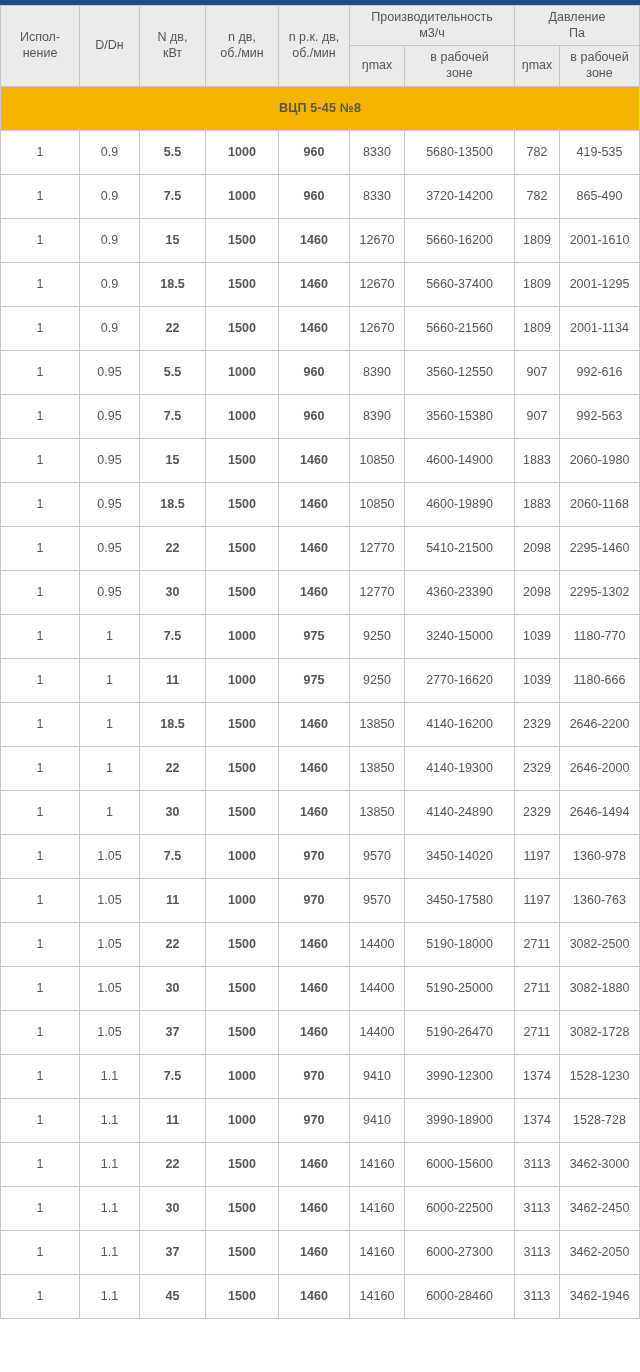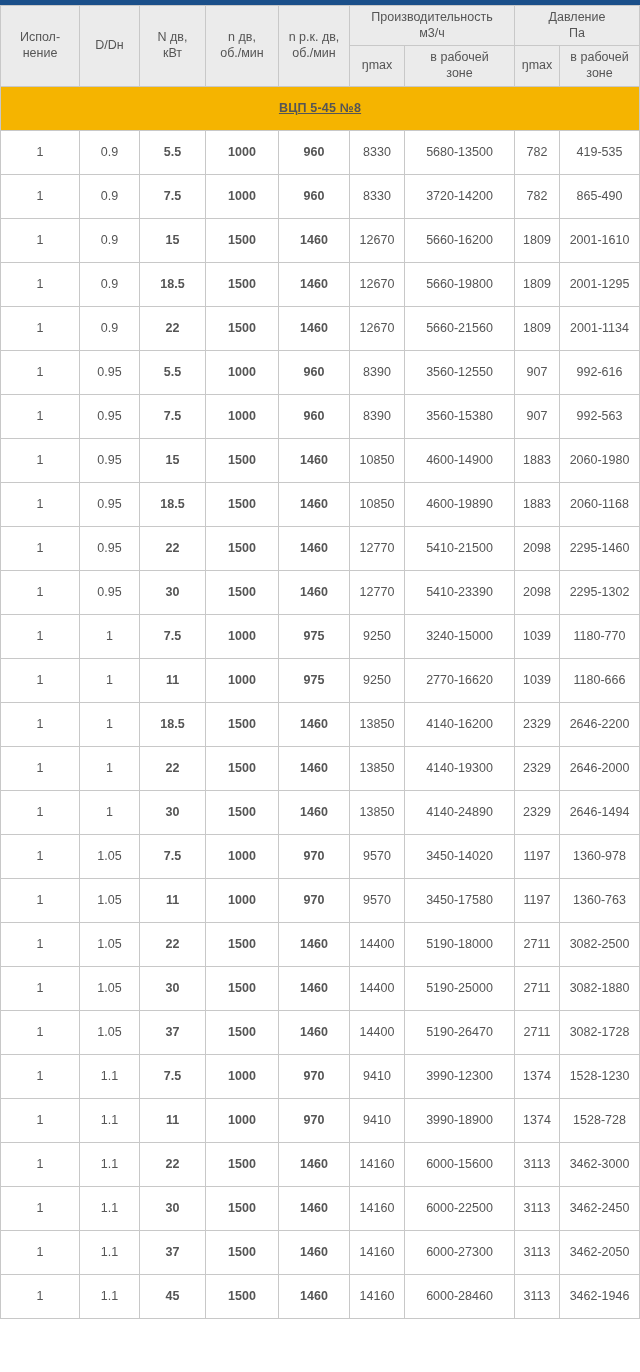--- a/index.html
+++ b/index.html
@@ -38,21 +38,20 @@
     line-height: 1.25;
     padding: 6px 2px;
   }
   .title-row td {
     background: #f5b400;
     color: #1a1a1a;
     font-weight: bold;
     font-size: 14px;
     padding: 9px 2px;
     letter-spacing: .2px;
-    text-decoration: underline;
   }
   .b {
     color: #15508c;
     font-weight: bold;
   }
   .plain {
     color: #555555;
   }
   col.c0 { width: 79px; }
   col.c1 { width: 60px; }
@@ -144,21 +143,21 @@
         <td class="plain">1809</td>
         <td class="plain">2001-1610</td>
       </tr>
       <tr>
         <td class="plain">1</td>
         <td class="plain">0.9</td>
         <td class="b">18.5</td>
         <td class="b">1500</td>
         <td class="b">1460</td>
         <td class="plain">12670</td>
-        <td class="plain">5660-19800</td>
+        <td class="plain">5660-37400</td>
         <td class="plain">1809</td>
         <td class="plain">2001-1295</td>
       </tr>
       <tr>
         <td class="plain">1</td>
         <td class="plain">0.9</td>
         <td class="b">22</td>
         <td class="b">1500</td>
         <td class="b">1460</td>
         <td class="plain">12670</td>
@@ -221,21 +220,21 @@
         <td class="plain">2098</td>
         <td class="plain">2295-1460</td>
       </tr>
       <tr>
         <td class="plain">1</td>
         <td class="plain">0.95</td>
         <td class="b">30</td>
         <td class="b">1500</td>
         <td class="b">1460</td>
         <td class="plain">12770</td>
-        <td class="plain">5410-23390</td>
+        <td class="plain">4360-23390</td>
         <td class="plain">2098</td>
         <td class="plain">2295-1302</td>
       </tr>
       <tr>
         <td class="plain">1</td>
         <td class="plain">1</td>
         <td class="b">7.5</td>
         <td class="b">1000</td>
         <td class="b">975</td>
         <td class="plain">9250</td>

